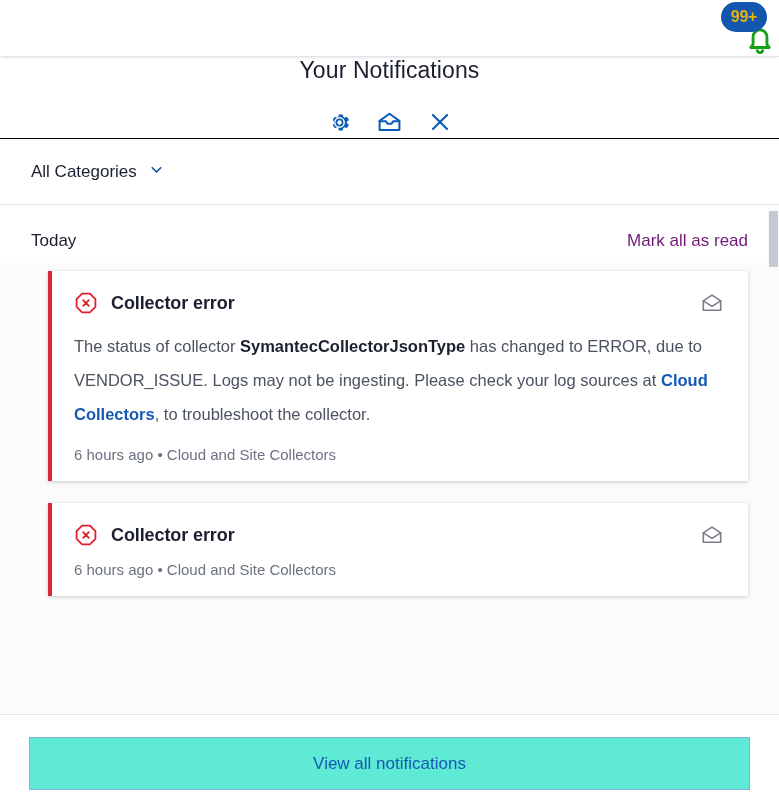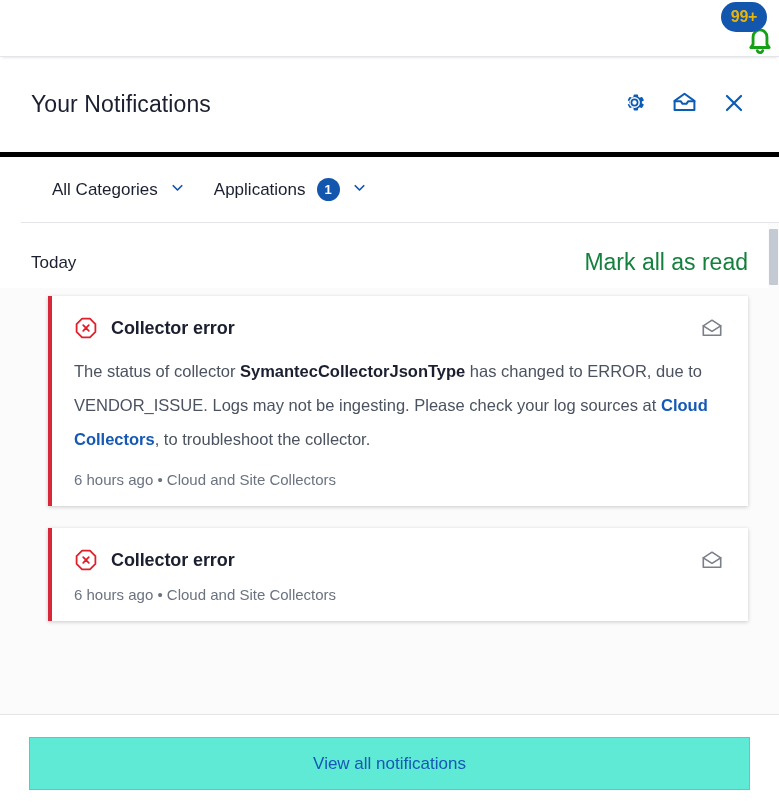--- a/index.html
+++ b/index.html
@@ -49,26 +49,27 @@
     font-size: 16px;
     font-weight: 700;
     line-height: 30px;
     text-align: center;
     letter-spacing: -0.2px;
     z-index: 3;
   }
 
   
   .panel-header {
-    height: 100px;
+    height: 82px;
     display: flex;
     align-items: center;
     padding: 0 31px;
-    border-bottom: 5px solid #000000;
+    border-bottom: 1px solid #000000;
     box-sizing: border-box;
+    flex-direction: column;
   }
   .panel-title {
     font-size: 23px;
     color: #1b1f30;
     flex: 1;
     letter-spacing: 0.1px;
   }
   .header-actions {
     display: flex;
     align-items: center;
@@ -85,21 +86,20 @@
 
   
   .filter-bar {
     height: 66px;
     display: flex;
     align-items: center;
     padding: 0 31px;
     gap: 28px;
     border-bottom: 1px solid #e3e5e8;
     box-sizing: border-box;
-    margin-left: 21px;
   }
   .filter {
     display: flex;
     align-items: center;
     gap: 11px;
     cursor: pointer;
   }
   .filter-label {
     font-size: 17px;
     color: #1b1f30;
@@ -132,22 +132,22 @@
     align-items: center;
     justify-content: space-between;
     padding: 26px 31px 12px 31px;
     background: #ffffff;
   }
   .section-title {
     font-size: 17px;
     color: #1b1f30;
   }
   .mark-all {
-    font-size: 23px;
-    color: #15803d;
+    font-size: 17px;
+    color: #701a75;
     cursor: pointer;
   }
 
   .cards {
     padding: 8px 31px 0 48px;
   }
   .card {
     position: relative;
     background: #ffffff;
     border-left: 4px solid #d62839;
@@ -297,29 +297,20 @@
 
   <div class="filter">
     <span class="filter-label">All Categories</span>
     <span class="chev">
       <svg width="17" height="17" viewBox="0 0 24 24" fill="none" stroke="#1256ad" stroke-width="2.4" stroke-linecap="round" stroke-linejoin="round">
         <path d="M6 9.5 L12 15.5 L18 9.5"></path>
       </svg>
     </span>
   </div>
 
-  <div class="filter">
-    <span class="filter-label">Applications</span>
-    <span class="filter-count">1</span>
-    <span class="chev">
-      <svg width="17" height="17" viewBox="0 0 24 24" fill="none" stroke="#1256ad" stroke-width="2.4" stroke-linecap="round" stroke-linejoin="round">
-        <path d="M6 9.5 L12 15.5 L18 9.5"></path>
-      </svg>
-    </span>
-  </div>
 
 
 </div>
 
 <div class="scroll-area">
 
   <div class="section-row">
     <span class="section-title">Today</span>
     <span class="mark-all">Mark all as read</span>
   </div>

